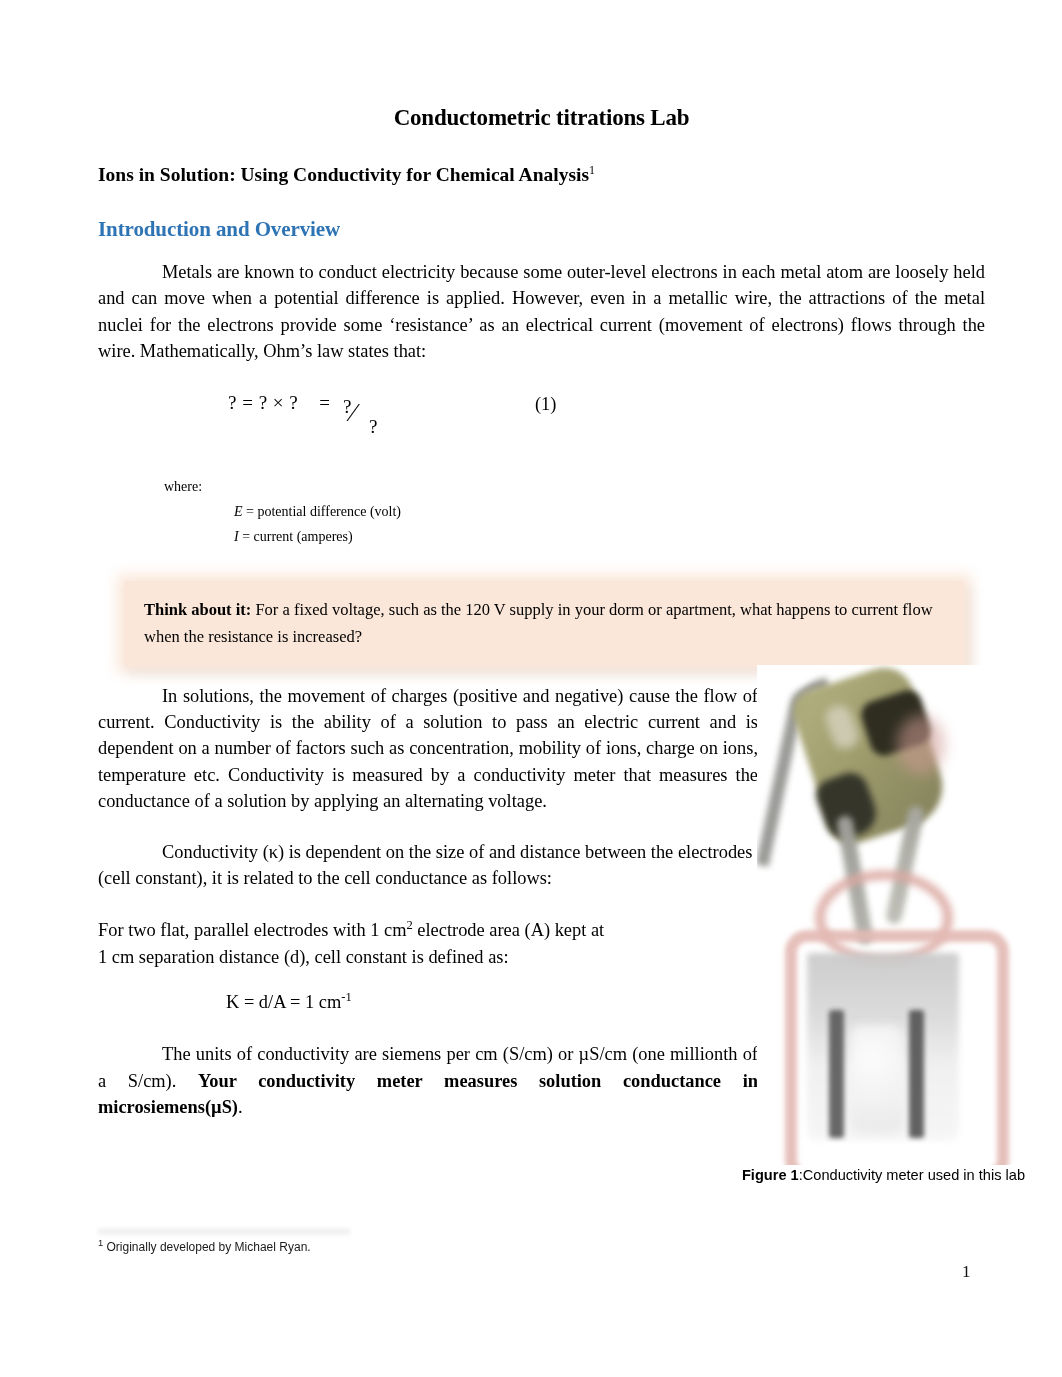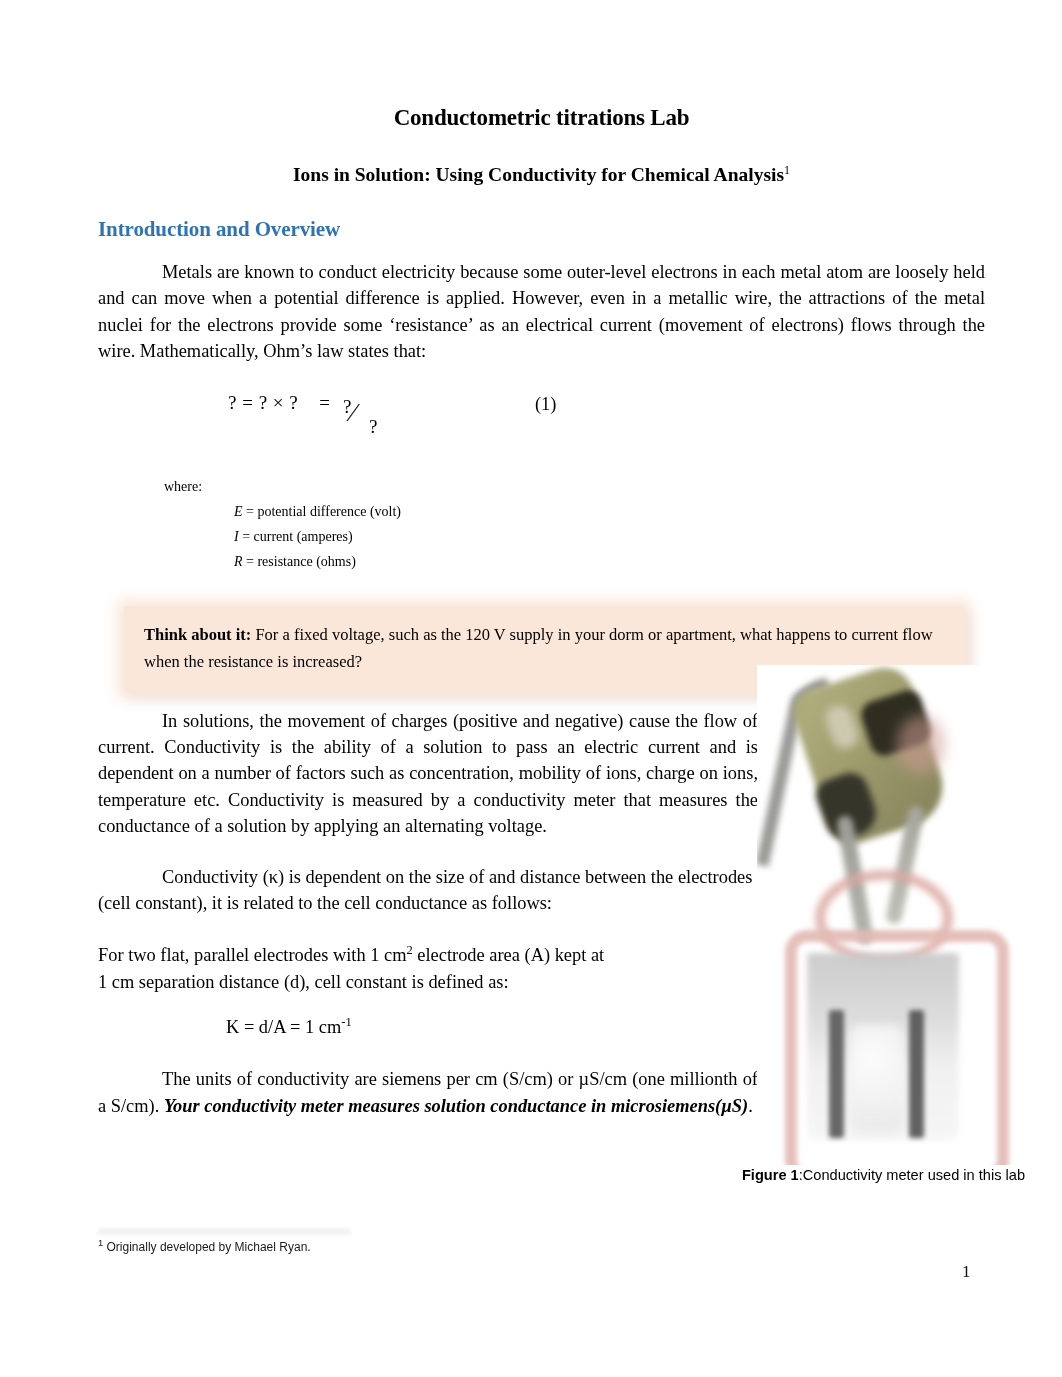--- a/index.html
+++ b/index.html
@@ -30,21 +30,20 @@
   
   .doc-title {
     text-align: center;
     font-size: 23px;
     font-weight: bold;
     letter-spacing: -0.2px;
     margin: 0;
     padding-top: 105px;
   }
   .doc-subtitle {
-    text-align: center;
     font-size: 19.5px;
     font-weight: bold;
     margin: 0;
     padding-top: 33px;
   }
   .doc-subtitle .fn-ref {
     font-size: 12px;
     vertical-align: super;
     font-weight: normal;
     line-height: 0;
@@ -158,21 +157,21 @@
     margin: 0;
     padding-top: 18px;
     text-align: left;
   }
   .center-eq {
     font-size: 18.4px;
     padding-top: 22px;
     padding-left: 128px;
   }
   sup.sm { font-size: 0.68em; vertical-align: super; line-height: 0; }
-  .bi { font-weight: bold; font-style: italic; }
+  .bi { font-weight: bold; }
 
   
   .figure {
     position: absolute;
     left: 757px;
     top: 665px;
     width: 265px;
     height: 530px;
   }
   .photo {
@@ -411,21 +410,20 @@
 
     <div class="eq-block">
       <span class="eq-main"><span>? = ? × ?    =  </span><span class="frac"><span class="num">?</span><span class="bar">⁄</span><span class="den">?</span></span></span>
       <span class="eq-num">(1)</span>
     </div>
 
     <div class="where">
       <div>where:</div>
       <div class="def"><i>E</i><span> = potential difference (volt)</span></div>
       <div class="def"><i>I</i><span> = current (amperes)</span></div>
-      <div class="def"><i>R</i><span> = resistance (ohms)</span></div>
     </div>
 
     <div class="callout-wrap">
       <div class="callout"><b>Think about it:</b><span> For a fixed voltage, such as the 120 V supply in your dorm or apartment, what happens to current flow when the resistance is increased?</span></div>
     </div>
 
     <p class="body indent narrow"><span>In solutions, the movement of charges (positive and negative) cause the flow of current. Conductivity is the ability of a solution to pass an electric current and is dependent on a number of factors such as concentration, mobility of ions, charge on ions, temperature etc. Conductivity is measured by a conductivity meter that measures the conductance of a solution by applying an alternating voltage.</span></p>
 
     <p class="mini narrow" style="text-indent:64px;padding-top:24px;">Conductivity (κ) is dependent on the size of and distance between the electrodes (cell constant), it is related to the cell conductance as follows:</p>
 

